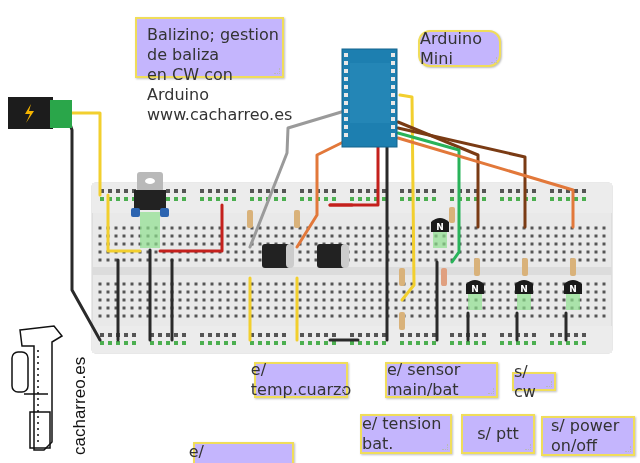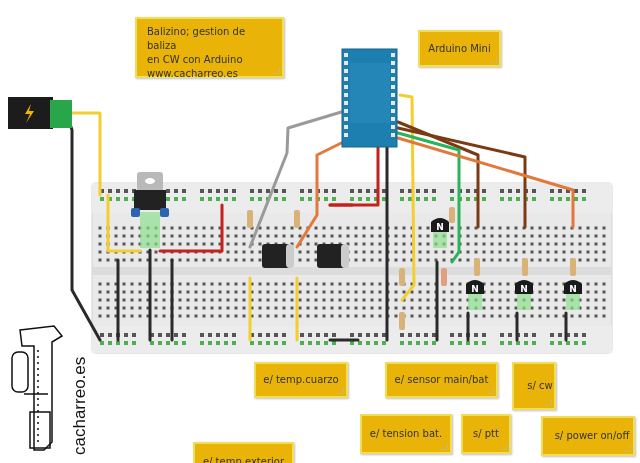--- a/index.html
+++ b/index.html
@@ -1,18 +1,18 @@
 <!DOCTYPE html>
 <html><head>
 <meta charset="utf-8">
 <style>
   html,body{margin:0;padding:0;background:#fff;}
   #stage{position:relative;width:640px;height:463px;overflow:hidden;background:#fff;font-family:"DejaVu Sans",sans-serif;}
   svg#board{position:absolute;left:0;top:0;}
-  .note{position:absolute;background:#eab308;border:2px solid #f0dd5a;box-shadow:1px 1px 2px rgba(0,0,0,0.25);color:#333;font-size:10px;line-height:14px;display:flex;align-items:center;justify-content:center;box-sizing:border-box;}
+  .note{position:absolute;background:#c4b5fd;border:2px solid #f0dd5a;box-shadow:1px 1px 2px rgba(0,0,0,0.25);color:#333;font-size:16px;line-height:20px;display:flex;align-items:center;justify-content:center;box-sizing:border-box;}
   .note.left{justify-content:flex-start;padding:6px 10px;align-items:flex-start;}
   .note::after{content:"";position:absolute;right:2px;bottom:2px;width:5px;height:5px;border-right:1px dotted #b9b9b9;border-bottom:1px dotted #b9b9b9;}
   .note span{white-space:pre-line;}
   #logo-text{position:absolute;left:70px;top:455px;transform:rotate(-90deg);transform-origin:0 0;font-family:"Liberation Sans",sans-serif;font-size:17px;color:#111;white-space:nowrap;}
 </style>
 </head>
 <body>
 
 <div id="stage">
   <svg id="board" width="640" height="463" viewBox="0 0 640 463">
@@ -346,40 +346,40 @@
           <rect x="566" y="294" width="14" height="16" fill="#8fe08f" opacity="0.7"></rect>
         </g>
       </g>
   </svg>
 
   <div class="note left" style="left:135px;top:17px;width:149px;height:61px;">
     <span>Balizino; gestion de baliza
 en CW con Arduino
 www.cacharreo.es</span>
   </div>
-  <div class="note" style="left:418px;top:30px;width:83px;height:37px;">
+  <div class="note" style="left:418px;top:30px;width:83px;height:37px;border-radius:12px;">
     <span>Arduino Mini</span>
   </div>
 
   <div class="note" style="left:385px;top:362px;width:113px;height:36px;">
     <span>e/ sensor main/bat</span>
   </div>
   <div class="note" style="left:254px;top:362px;width:94px;height:36px;">
     <span>e/ temp.cuarzo</span>
   </div>
-  <div class="note" style="left:512px;top:362px;width:44px;height:48px;padding-left:12px;">
+  <div class="note" style="left:512px;top:372px;width:44px;height:19px;">
     <span>s/ cw</span>
   </div>
   <div class="note" style="left:193px;top:414px;width:101px;height:40px;margin-top:28px;">
     <span>e/ temp.exterior</span>
   </div>
   <div class="note" style="left:360px;top:414px;width:92px;height:40px;align-items:center;">
     <span>e/ tension bat.</span>
   </div>
-  <div class="note" style="left:461px;top:414px;width:50px;height:40px;">
+  <div class="note" style="left:461px;top:414px;width:74px;height:40px;">
     <span>s/ ptt</span>
   </div>
   <div class="note" style="left:541px;top:416px;width:94px;height:40px;padding-left:8px;">
     <span>s/ power on/off</span>
   </div>
 
   <svg style="position:absolute;left:4px;top:322px;" width="62" height="136" viewBox="0 0 62 136">
     <g fill="none" stroke="#111" stroke-width="1.5">
       <path d="M16,8 L50,4 L58,14 L48,20 L48,120 L40,128 L30,128 L30,24 L18,24 Z"></path>
       <rect x="8" y="30" width="16" height="40" rx="6"></rect>

